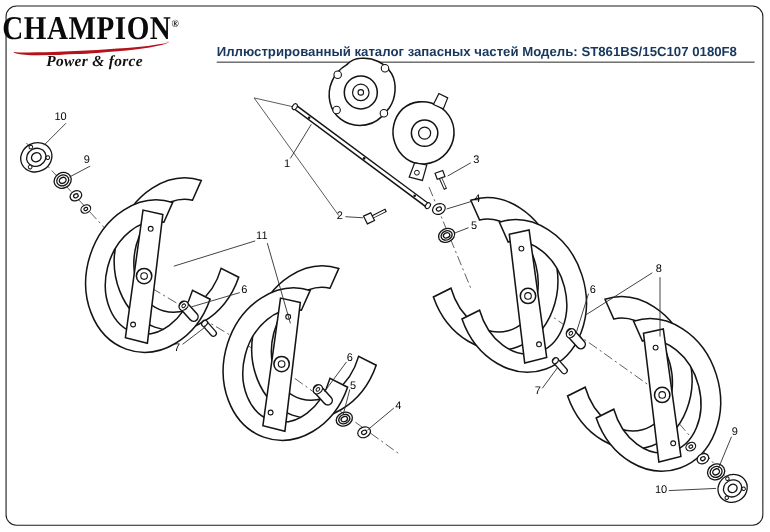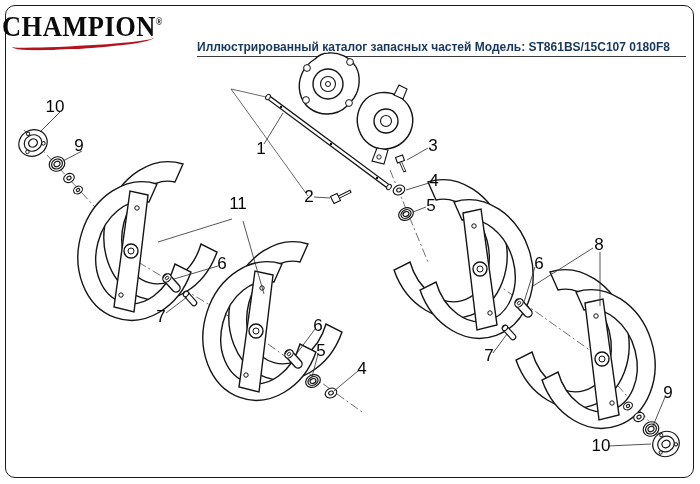--- a/index.html
+++ b/index.html
@@ -13,32 +13,33 @@
   .logo-brand sup{font-size:9px;font-weight:bold}
   .logo-swoosh{width:142px;height:6px;border-bottom:3.5px solid var(--brand_red,#b5121b);
        border-radius:0 0 90% 30% / 0 0 120% 60%;margin:0 0 0 10px;transform:rotate(-2deg)}
   .logo-tagline{font-family:"Liberation Serif",serif;font-style:italic;font-weight:bold;
        font-size:14px;color:#101010;margin:0 0 0 40px;letter-spacing:.3px}
   .doc-title{position:absolute;left:197px;top:40px;width:496px;font-size:12px;font-weight:700;
        color:var(--title_navy,#17375d);white-space:nowrap}
   .header-rule{position:absolute;left:197px;top:56px;width:489px;border-top:1.1px solid #3a3a3a}
   .diagram{position:absolute;left:0;top:0;width:700px;height:484px}
   .diagram svg{position:absolute;left:0;top:0}
-  .callout{position:absolute;transform:translate(-50%,-50%);font-size:17px;font-weight:500;
+  .callout{position:absolute;transform:translate(-50%,-50%);font-size:10px;font-weight:500;
        color:#050505}
 </style>
 </head>
 <body>
 
 <div class="page-border"></div>
 
 <header>
   <div class="logo">
     <div class="logo-brand"><span>CHAMPION</span><sup>®</sup></div>
     <div class="logo-swoosh"></div>
+    <div class="logo-tagline">Power &amp; force</div>
   </div>
   <div class="doc-title"><span>Иллюстрированный каталог запасных частей</span> <span class="model">Модель: ST861BS/15C107 0180F8</span></div>
   <div class="header-rule"></div>
 </header>
 
 <div class="diagram">
   <svg width="700" height="484" viewBox="0 0 700 484">
     <defs>
       <g id="auger" fill="#fff" stroke="#141414" stroke-width="1.4">
         <path d="M -84,0 A 58,70 -15 1 0 -50,-88 L -42,-70 A 40,52 -15 1 1 -68,-8 Z"></path>
@@ -258,21 +259,21 @@
     </g>
   </svg>
 
   <span class="callout" style="left:55px;top:107px">10</span>
   <span class="callout" style="left:79px;top:146px">9</span>
   <span class="callout" style="left:261px;top:149px">1</span>
   <span class="callout" style="left:433px;top:146px">3</span>
   <span class="callout" style="left:434px;top:181px">4</span>
   <span class="callout" style="left:309px;top:197px">2</span>
   <span class="callout" style="left:431px;top:206px">5</span>
-  <span class="callout" style="left:238px;top:204px">11</span>
+  <span class="callout" style="left:238px;top:215px">11</span>
   <span class="callout" style="left:599px;top:245px">8</span>
   <span class="callout" style="left:222px;top:264px">6</span>
   <span class="callout" style="left:539px;top:264px">6</span>
   <span class="callout" style="left:161px;top:317px">7</span>
   <span class="callout" style="left:318px;top:326px">6</span>
   <span class="callout" style="left:321px;top:351px">5</span>
   <span class="callout" style="left:489px;top:356px">7</span>
   <span class="callout" style="left:362px;top:369px">4</span>
   <span class="callout" style="left:668px;top:393px">9</span>
   <span class="callout" style="left:601px;top:446px">10</span>

